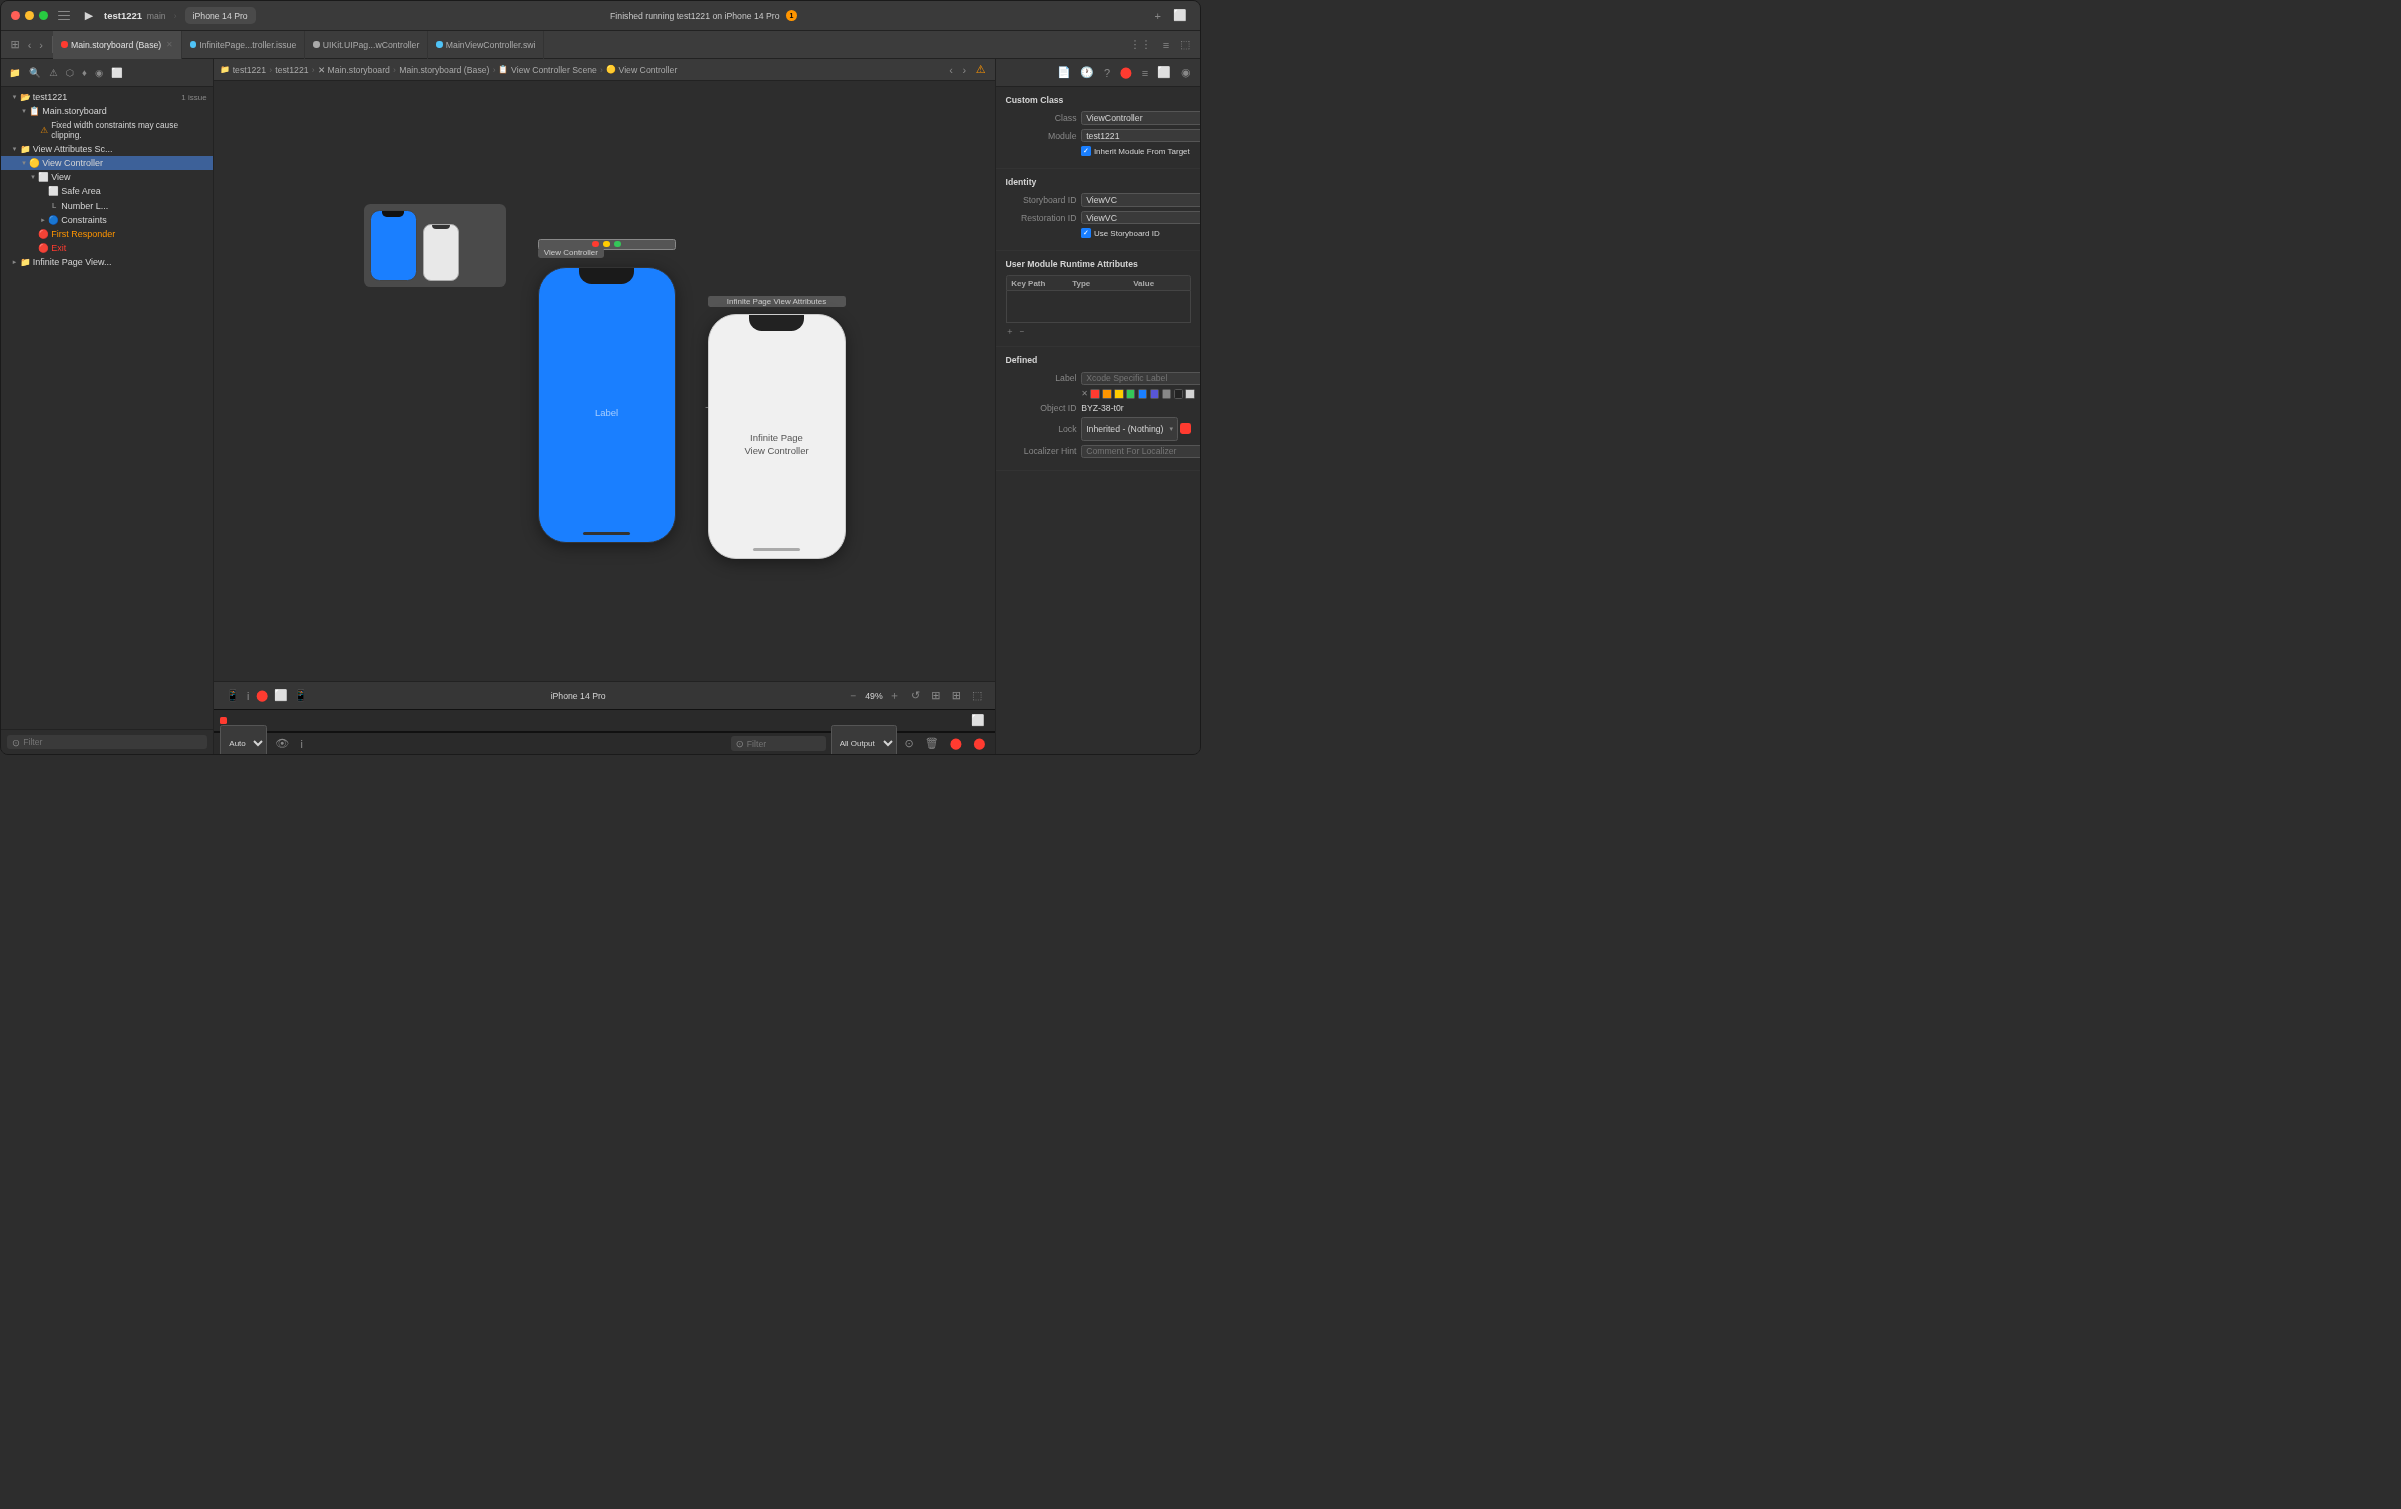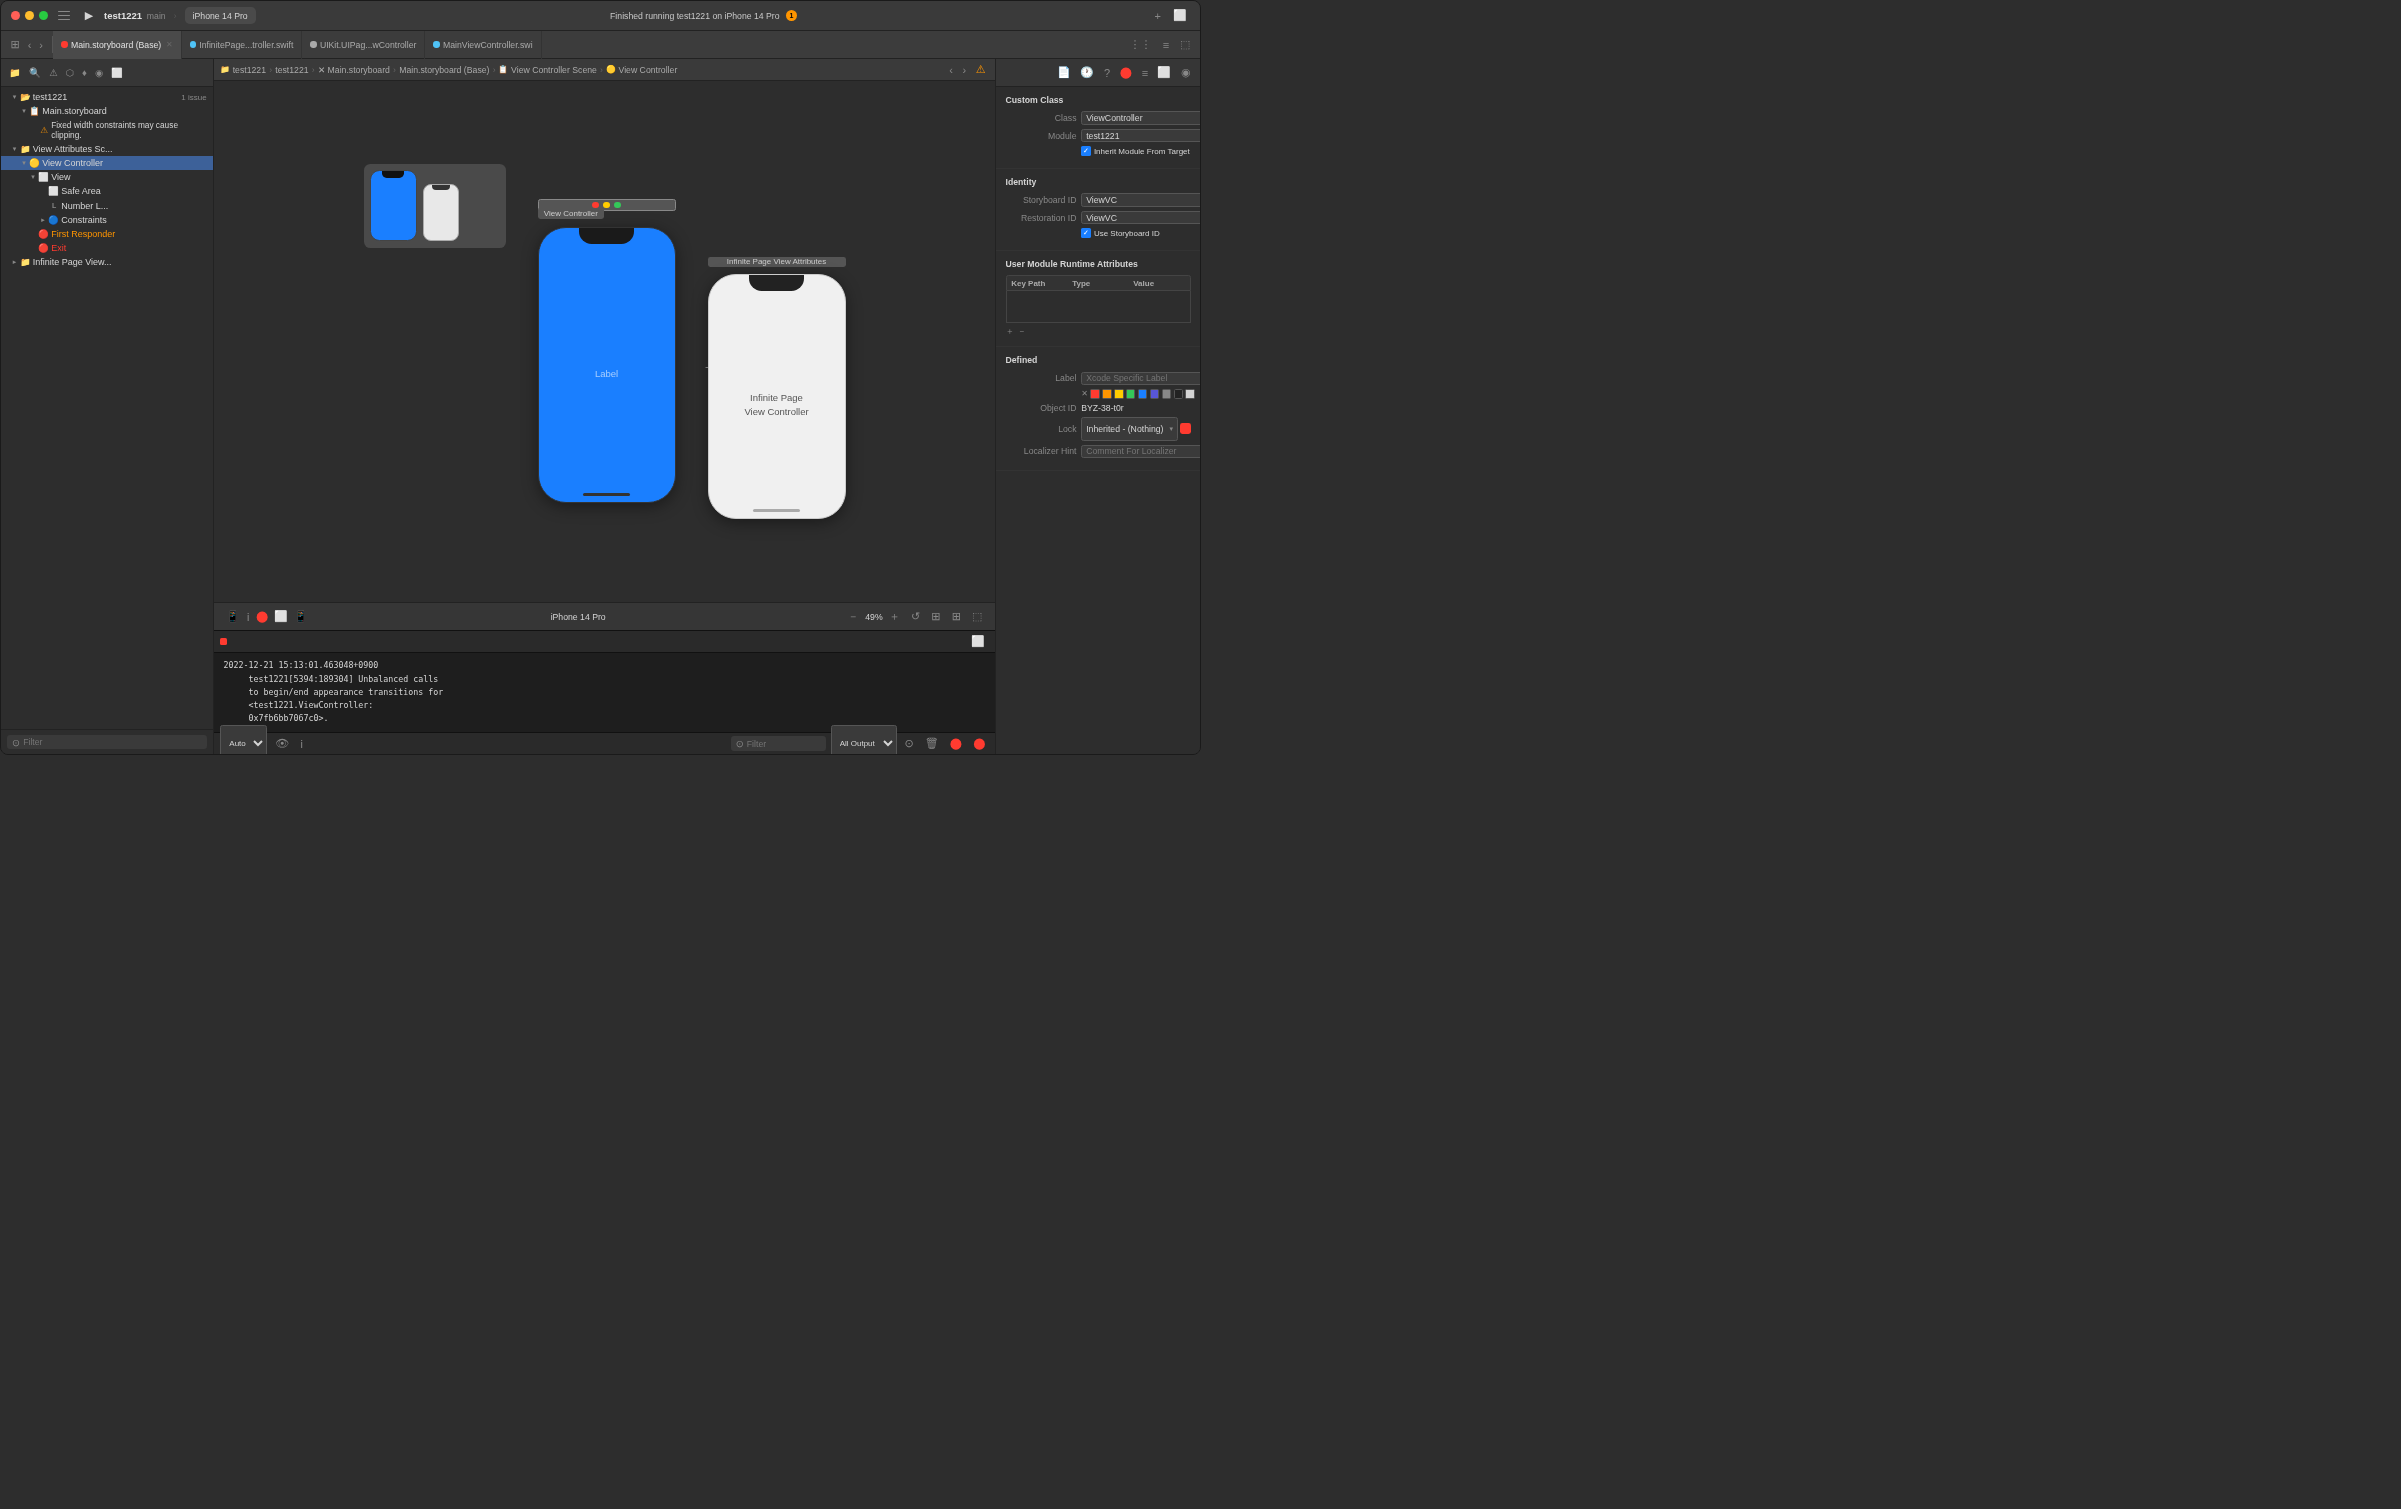--- a/index.html
+++ b/index.html
@@ -845,21 +845,21 @@
     </div>
 
     <div class="file-tabs">
       <div class="file-tab active">
         <div class="file-tab-icon" style="background:#ff3b30;"></div>
         <span>Main.storyboard (Base)</span>
         <span class="tab-close">✕</span>
       </div>
       <div class="file-tab">
         <div class="file-tab-icon" style="background:#4fc3f7;"></div>
-        <span>InfinitePage...troller.swift</span>
+        <span>InfinitePage...troller.issue</span>
       </div>
       <div class="file-tab">
         <div class="file-tab-icon" style="background:#aaa;"></div>
         <span>UIKit.UIPag...wController</span>
       </div>
       <div class="file-tab">
         <div class="file-tab-icon" style="background:#4fc3f7;"></div>
         <span>MainViewController.swi</span>
       </div>
     </div>
@@ -1081,27 +1081,20 @@
           <span class="icon-btn">⊞</span>
           <span class="icon-btn">⬚</span>
         </div>
       </div>
 
       <div class="log-area">
         <div class="log-toolbar">
           <div style="width:6.3px;height:6.3px;background:#ff3b30;border-radius:1.6px;"></div>
           <span style="flex:1;"></span>
           <span class="icon-btn">⬜</span>
-        </div>
-        <div class="log-content">
-          <pre style="font-family:Menlo,monospace;font-size:8.3px;color:#d4d4d4;">2022-12-21 15:13:01.463048+0900
-     test1221[5394:189304] Unbalanced calls
-     to begin/end appearance transitions for
-     &lt;test1221.ViewController:
-     0x7fb6bb7067c0&gt;.</pre>
         </div>
         <div class="log-bottom-toolbar">
           <select class="select-control">
             <option>Auto</option>
           </select>
           <span class="icon-btn">👁</span>
           <span class="icon-btn">ℹ</span>
           <span style="flex:1;"></span>
           <div class="filter-input-wrapper" style="max-width:95px;">
             <span style="color:#888;">⊙</span>

